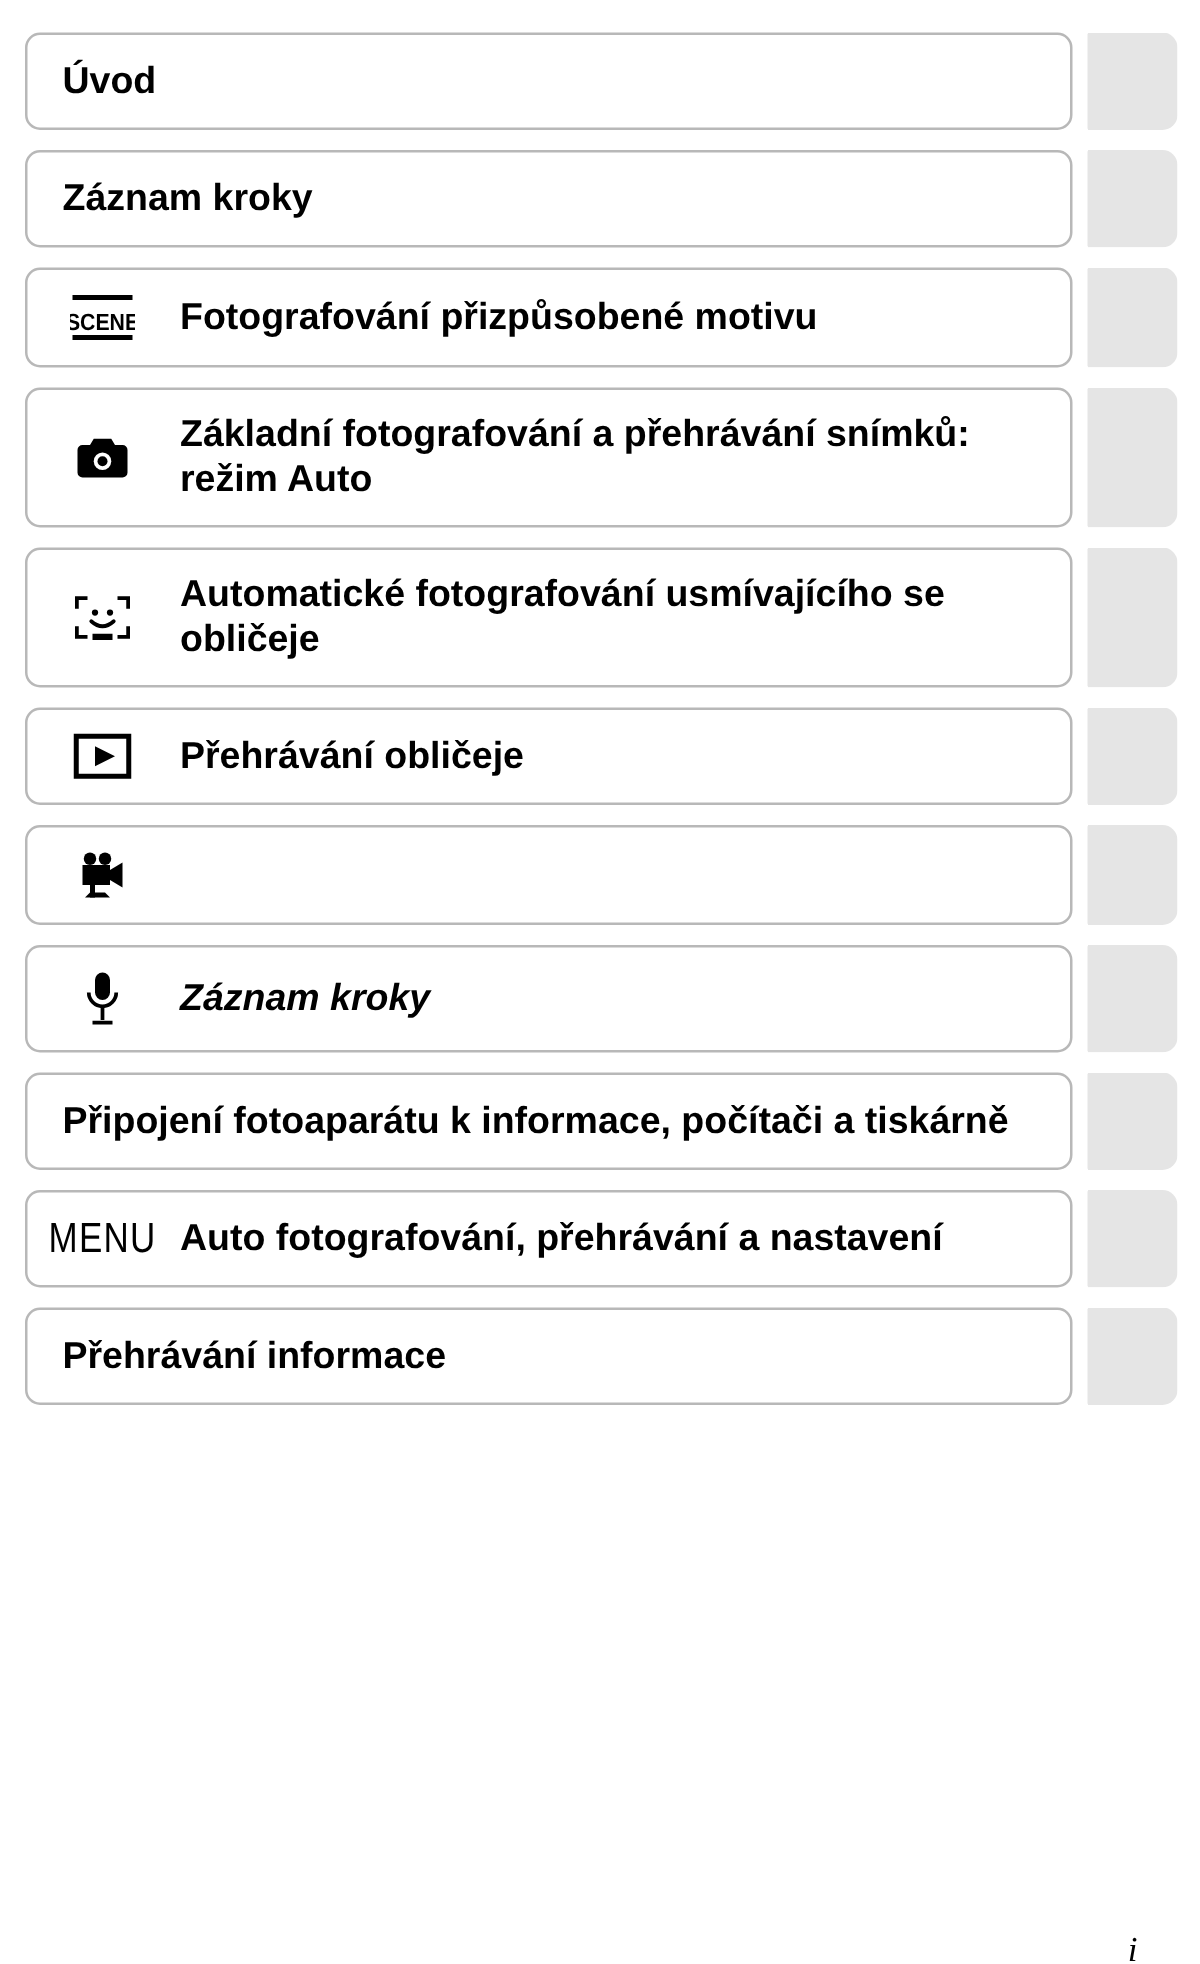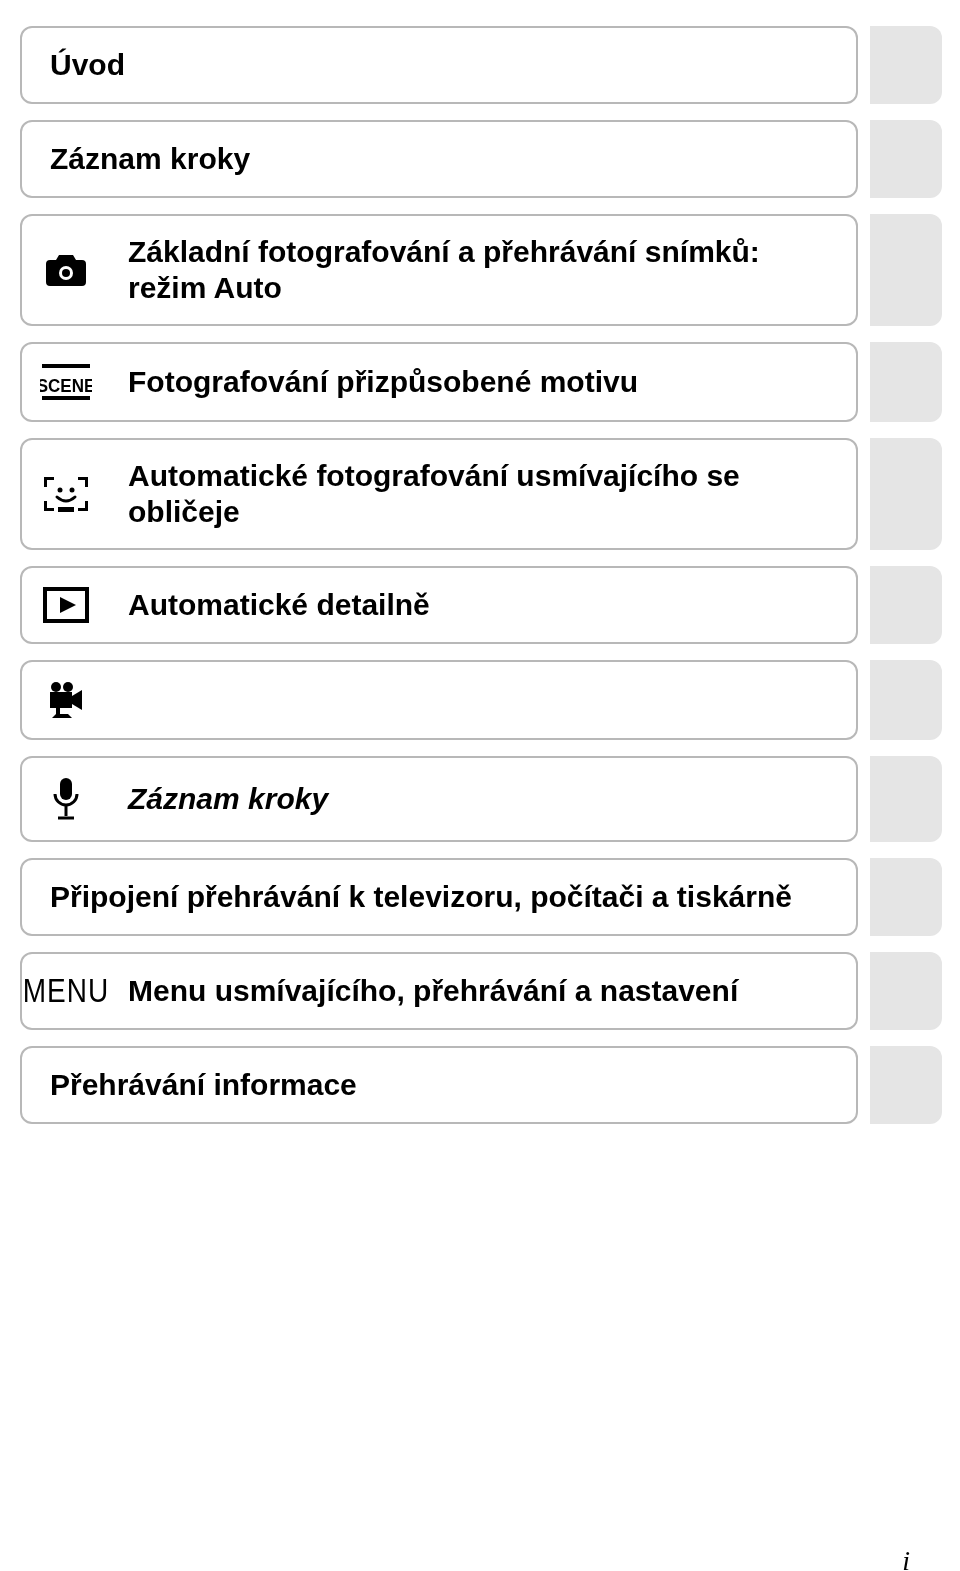--- a/index.html
+++ b/index.html
@@ -11,21 +11,21 @@
     align-items: stretch;
     margin: 16px 20px 0 20px;
     gap: 12px;
   }
 
   .main-box {
     flex: 1;
     border: 2px solid #b8b8b8;
     border-radius: 12px;
     background: #fff;
-    padding: 18px 12px;
+    padding: 18px 28px;
     display: flex;
     align-items: center;
     gap: 30px;
     min-height: 78px;
   }
 
   .main-box.no-icon { padding-left: 28px; gap: 0; }
 
   .side-tab {
     width: 72px;
@@ -86,40 +86,40 @@
       </div>
       <div class="row">
         <div class="main-box no-icon">
           <div class="label">Záznam kroky</div>
         </div>
         <div class="side-tab"></div>
       </div>
       <div class="row">
         <div class="main-box">
           <div class="icon-slot">
+            <svg width="52" height="40" viewBox="0 0 52 40">
+              <rect x="2" y="2" width="48" height="4" fill="#000"></rect>
+              <rect x="2" y="34" width="48" height="4" fill="#000"></rect>
+              <text x="26" y="27" text-anchor="middle" font-family="Arial" font-size="17" font-weight="900" fill="#000" transform="scale(1,1.1)">SCENE</text>
+            </svg>
+          </div>
+          <div class="label">Fotografování přizpůsobené motivu</div>
+        </div>
+        <div class="side-tab"></div>
+      </div>
+      <div class="row">
+        <div class="main-box">
+          <div class="icon-slot">
             <svg width="44" height="36" viewBox="0 0 44 36">
               <path d="M6 8 h6 l3 -5 h14 l3 5 h6 a4 4 0 0 1 4 4 v18 a4 4 0 0 1 -4 4 h-32 a4 4 0 0 1 -4 -4 v-18 a4 4 0 0 1 4 -4 z" fill="#000"></path>
               <circle cx="22" cy="21" r="7" fill="#fff"></circle>
               <circle cx="22" cy="21" r="4" fill="#000"></circle>
             </svg>
           </div>
           <div class="label">Základní fotografování a přehrávání snímků: režim Auto</div>
-        </div>
-        <div class="side-tab"></div>
-      </div>
-      <div class="row">
-        <div class="main-box">
-          <div class="icon-slot">
-            <svg width="52" height="40" viewBox="0 0 52 40">
-              <rect x="2" y="2" width="48" height="4" fill="#000"></rect>
-              <rect x="2" y="34" width="48" height="4" fill="#000"></rect>
-              <text x="26" y="27" text-anchor="middle" font-family="Arial" font-size="17" font-weight="900" fill="#000" transform="scale(1,1.1)">SCENE</text>
-            </svg>
-          </div>
-          <div class="label">Fotografování přizpůsobené motivu</div>
         </div>
         <div class="side-tab"></div>
       </div>
       <div class="row">
         <div class="main-box">
           <div class="icon-slot">
             <svg width="52" height="42" viewBox="0 0 52 42">
               <path d="M4 4 h10 v3 h-7 v7 h-3 z" fill="#000"></path>
               <path d="M48 4 h-10 v3 h7 v7 h3 z" fill="#000"></path>
               <path d="M4 38 h10 v-3 h-7 v-7 h-3 z" fill="#000"></path>
@@ -135,21 +135,21 @@
         <div class="side-tab"></div>
       </div>
       <div class="row">
         <div class="main-box">
           <div class="icon-slot">
             <svg width="48" height="38" viewBox="0 0 48 38">
               <rect x="3" y="3" width="42" height="32" fill="none" stroke="#000" stroke-width="4"></rect>
               <path d="M18 11 l16 8 l-16 8 z" fill="#000"></path>
             </svg>
           </div>
-          <div class="label">Automatické detailně</div>
+          <div class="label">Přehrávání obličeje</div>
         </div>
         <div class="side-tab"></div>
       </div>
       <div class="row">
         <div class="main-box">
           <div class="icon-slot">
             <svg width="44" height="40" viewBox="0 0 44 40">
               <rect x="6" y="12" width="22" height="16" fill="#000"></rect>
               <path d="M28 16 l10 -6 v20 l-10 -6 z" fill="#000"></path>
               <circle cx="12" cy="7" r="5" fill="#000"></circle>
@@ -170,30 +170,30 @@
               <line x1="15" y1="29" x2="15" y2="40" stroke="#000" stroke-width="3"></line>
               <line x1="7" y1="42" x2="23" y2="42" stroke="#000" stroke-width="3"></line>
             </svg>
           </div>
           <div class="label italic">Záznam kroky</div>
         </div>
         <div class="side-tab"></div>
       </div>
       <div class="row">
         <div class="main-box no-icon">
-          <div class="label">Připojení přehrávání k televizoru, počítači a tiskárně</div>
+          <div class="label">Připojení fotoaparátu k informace, počítači a tiskárně</div>
         </div>
         <div class="side-tab"></div>
       </div>
       <div class="row">
         <div class="main-box">
           <div class="icon-slot">
             <span class="menu-text">MENU</span>
           </div>
-          <div class="label">Menu usmívajícího, přehrávání a nastavení</div>
+          <div class="label">Auto fotografování, přehrávání a nastavení</div>
         </div>
         <div class="side-tab"></div>
       </div>
       <div class="row">
         <div class="main-box no-icon">
           <div class="label">Přehrávání informace</div>
         </div>
         <div class="side-tab"></div>
       </div>
     </div>

